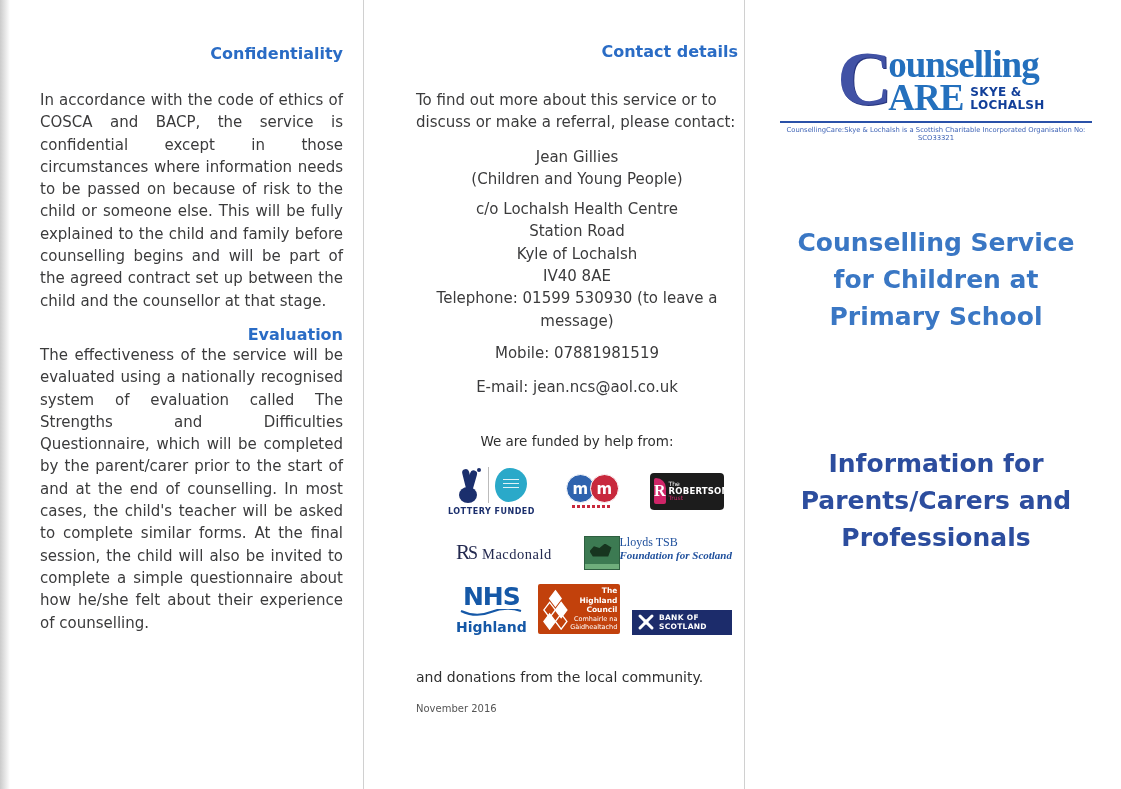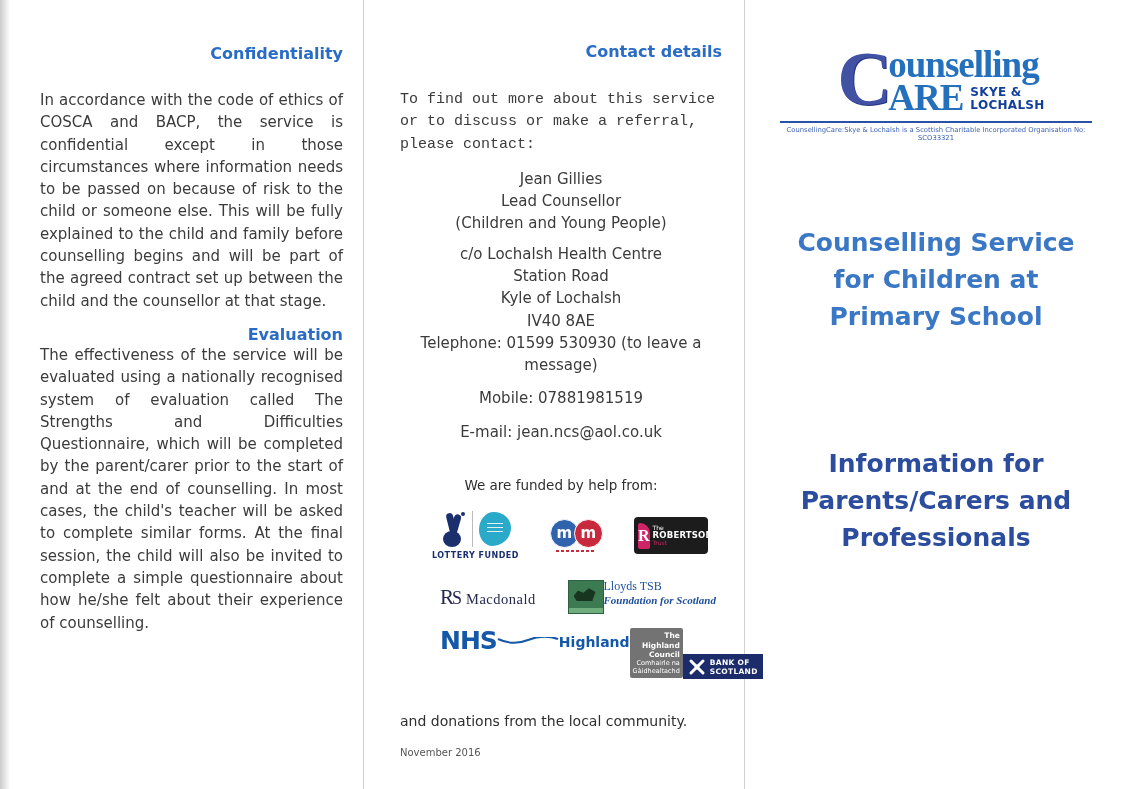--- a/index.html
+++ b/index.html
@@ -13,26 +13,26 @@
 
   
   .h-blue{color:#2a6cc5;font-weight:bold;text-align:right;font-size:16px;}
   .body-just{font-size:15px;line-height:22.3px;text-align:justify;}
 
   
   .panel{position:absolute;}
   #panel-left{left:40px;top:44px;width:303px;}
   #panel-left .h-blue{margin-bottom:26px;}
   #panel-left .h2{margin:13px 0 0 0;}
-  #panel-mid{left:400px;top:42px;width:322px;}
+  #panel-mid{left:416px;top:42px;width:322px;}
   #panel-right{left:780px;top:46px;width:312px;}
 
   
   .mid-h{margin-bottom:28px;}
-  .mid-intro{font-size:15px;line-height:22.3px;margin-bottom:12px;font-family:Liberation Mono, monospace;}
+  .mid-intro{font-size:15px;line-height:22.3px;margin-bottom:12px;}
   .mid-line{font-size:15px;line-height:22.3px;text-align:center;}
   .gap8{height:8px;} .gap12{height:12px;} .gap10{height:10px;}
   .funded{font-size:13.5px;text-align:center;margin-top:34px;color:#2f2f2f;}
 
   
   .logo-row{display:flex;align-items:center;margin-top:16px;}
   .r1{justify-content:space-between;padding:0 14px 0 32px;margin-top:18px;}
   .r2{justify-content:space-between;padding:0 6px 0 40px;margin-top:20px;}
   .r3{justify-content:space-between;padding:0 6px 0 40px;margin-top:14px;align-items:flex-start;}
 
@@ -69,26 +69,26 @@
   
   .lloyds{display:flex;align-items:flex-start;}
   .lloyds-sq{width:34px;height:32px;background:#3c7a52;position:relative;border:1px solid #2e5f40;}
   .lloyds-horse{position:absolute;left:5px;top:7px;width:22px;height:13px;background:#17351f;
      clip-path:polygon(0 60%,20% 20%,45% 35%,70% 0,100% 30%,85% 100%,15% 100%);}
   .lloyds-bar{position:absolute;left:0;bottom:0;width:100%;height:5px;background:#6fae7c;}
   .lloyds-txt{font-family:"Liberation Serif",serif;color:#1e4f9c;line-height:1.15;}
   .lloyds-t1{font-size:12px;} .lloyds-t2{font-size:11px;font-weight:bold;font-style:italic;}
 
   
-  .nhs{display:flex;flex-direction:row;align-items:center;color:#1558a7;}
+  .nhs{display:flex;flex-direction:column;align-items:center;color:#1558a7;}
   .nhs-main{font-size:25px;font-weight:bold;letter-spacing:-1px;line-height:1;}
   .nhs-sub{font-size:14px;font-weight:bold;margin-top:2px;}
 
   
-  .hc{width:82px;height:50px;background:#737373;display:flex;align-items:center;padding:3px;box-sizing:border-box;border-radius:2px;flex-direction:column;}
+  .hc{width:82px;height:50px;background:#c2410c;display:flex;align-items:center;padding:3px;box-sizing:border-box;border-radius:2px;}
   .hc-txt{color:#fff;text-align:right;line-height:1.25;flex:1;}
   .hc-l1{font-size:7.5px;font-weight:bold;}
   .hc-l2{font-size:6.5px;}
 
   
   .bos{width:100px;height:25px;background:#1c2c6b;display:flex;align-items:center;padding:0 5px;box-sizing:border-box;margin-top:26px;}
   .bos-txt{color:#fff;font-size:7.5px;font-weight:bold;line-height:1.2;margin-left:4px;letter-spacing:.3px;}
 
   .donations{font-size:14px;text-align:left;margin-top:34px;color:#2f2f2f;}
   .date{font-size:10px;margin-top:18px;padding-right:20px;color:#555;}
@@ -121,21 +121,20 @@
     <div class="body-just">In accordance with the code of ethics of COSCA and BACP, the service is confidential except in those circumstances where information needs to be passed on because of risk to the child or someone else. This will be fully explained to the child and family before counselling begins and will be part of the agreed contract set up between the child and the counsellor at that stage.</div>
     <div class="h-blue h2">Evaluation</div>
     <div class="body-just">The effectiveness of the service will be evaluated using a nationally recognised system of evaluation called The Strengths and Difficulties Questionnaire, which will be completed by the parent/carer prior to the start of and at the end of counselling. In most cases, the child's teacher will be asked to complete similar forms. At the final session, the child will also be invited to complete a simple questionnaire about how he/she felt about their experience of counselling.</div>
   </div>
 
   <div class="panel" id="panel-mid">
     <div class="h-blue mid-h">Contact details</div>
     <div class="mid-intro">To find out more about this service or to discuss or make a referral, please contact:</div>
 
     <div class="mid-line">Jean Gillies</div>
-    <div class="mid-line">Lead Counsellor</div>
     <div class="mid-line">(Children and Young People)</div>
     <div class="gap8"></div>
     <div class="mid-line">c/o Lochalsh Health Centre</div>
     <div class="mid-line">Station Road</div>
     <div class="mid-line">Kyle of Lochalsh</div>
     <div class="mid-line">IV40 8AE</div>
     <div class="mid-line">Telephone: 01599 530930 (to leave a message)</div>
     <div class="gap10"></div>
     <div class="mid-line">Mobile: 07881981519</div>
     <div class="gap12"></div>

